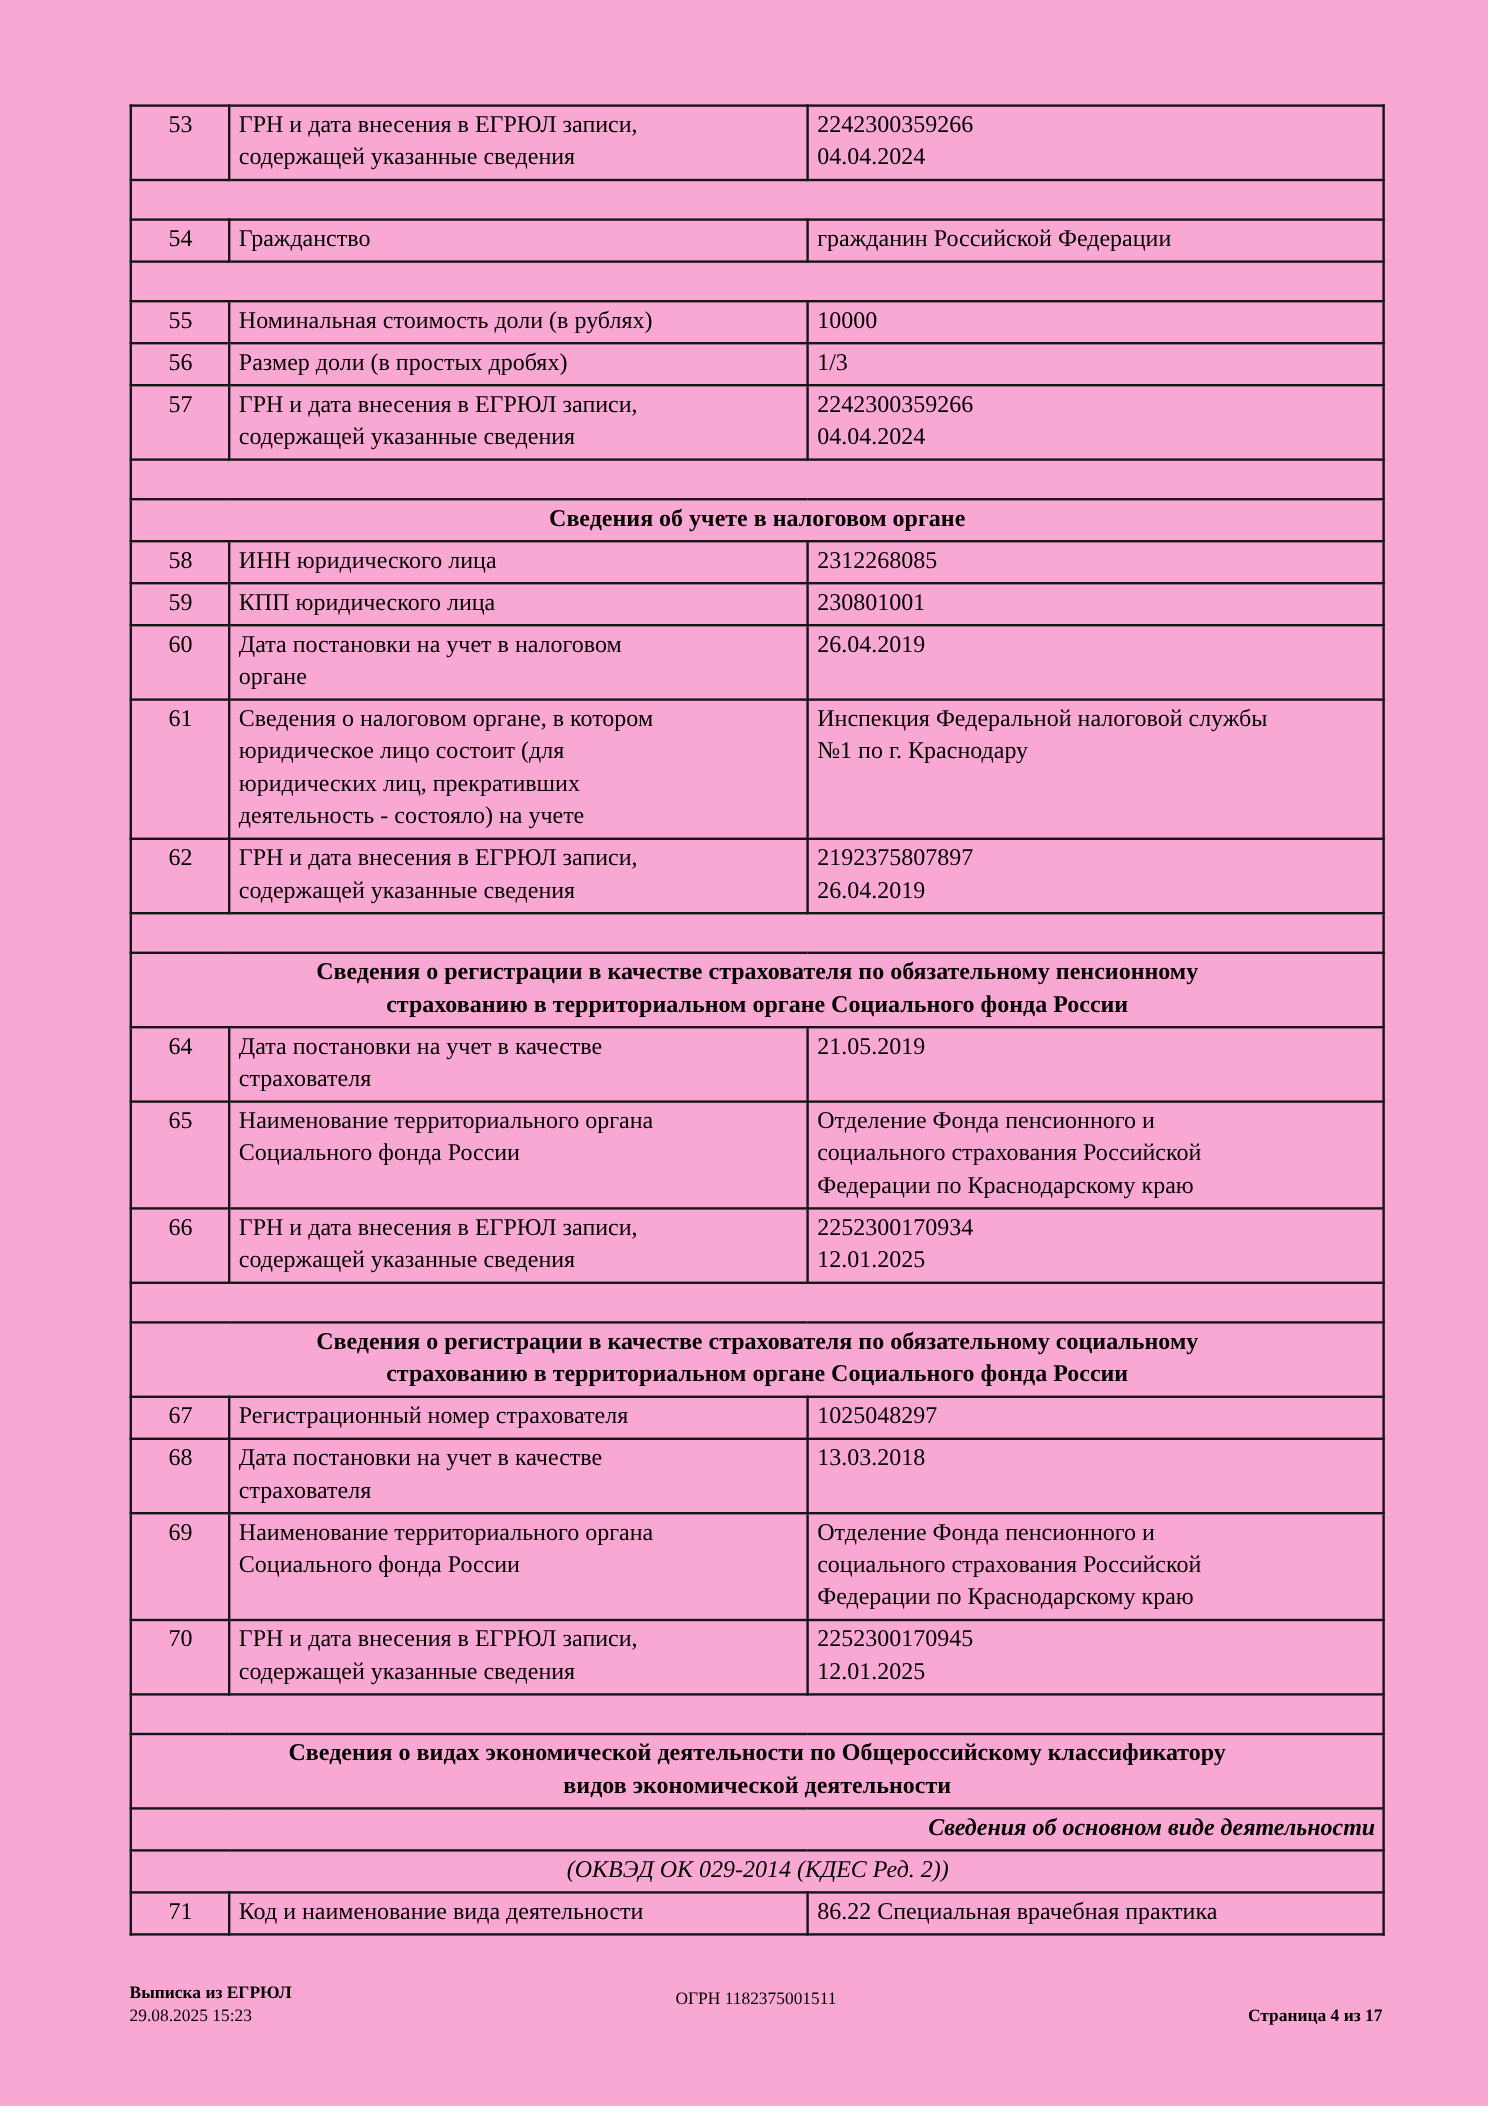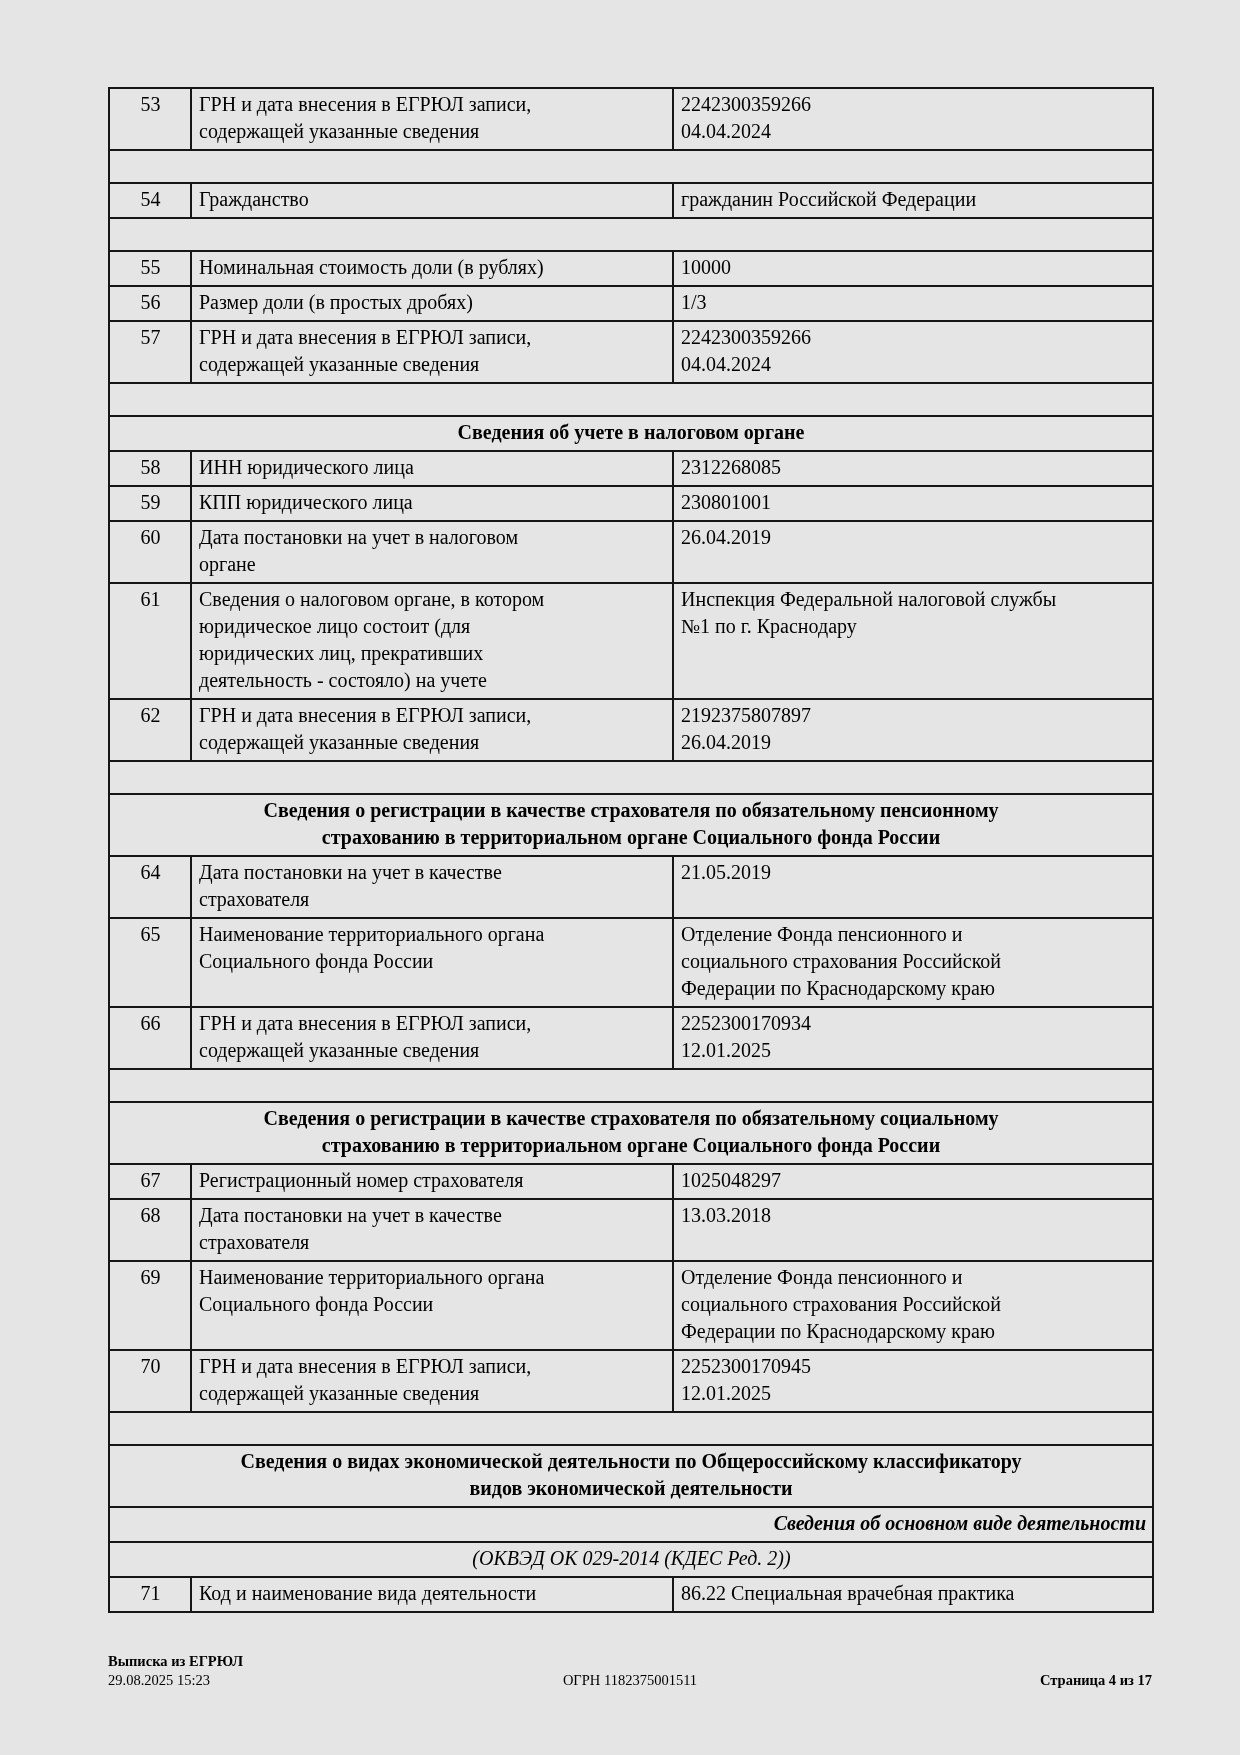--- a/index.html
+++ b/index.html
@@ -5,21 +5,21 @@
   html, body { margin:0; padding:0; }
   body {
     width:1240px; height:1755px;
     background:#ffffff;
     font-family:"Liberation Serif", "DejaVu Serif", serif;
     color:#000;
     position:relative;
     overflow:hidden;
   }
 
-  .page { position:absolute; inset:0; background:#e5e5e5; }
+  .page { position:absolute; inset:0; background:#f9a8d4; }
 
   table.egrul {
     position:absolute;
     left:108px; top:87px;
     width:1044px;
     border-collapse:collapse;
     table-layout:fixed;
   }
   table.egrul td {
     border:2px solid #161616;
@@ -47,21 +47,21 @@
   .footer {
     position:absolute;
     left:108px; top:1652px;
     width:1044px; height:40px;
     font-size:14.5px;
     line-height:19px;
   }
   .footer .left { position:absolute; left:0; top:0; }
   .footer .left .l1 { font-weight:bold; }
   .footer .center {
-    position:absolute; left:50%; bottom:2px;
+    position:absolute; left:50%; bottom:16px;
     transform:translateX(-50%);
     white-space:nowrap;
   }
   .footer .right {
     position:absolute; right:0; bottom:2px;
     white-space:nowrap;
     font-weight:bold;
   }
 </style>
 </head>

